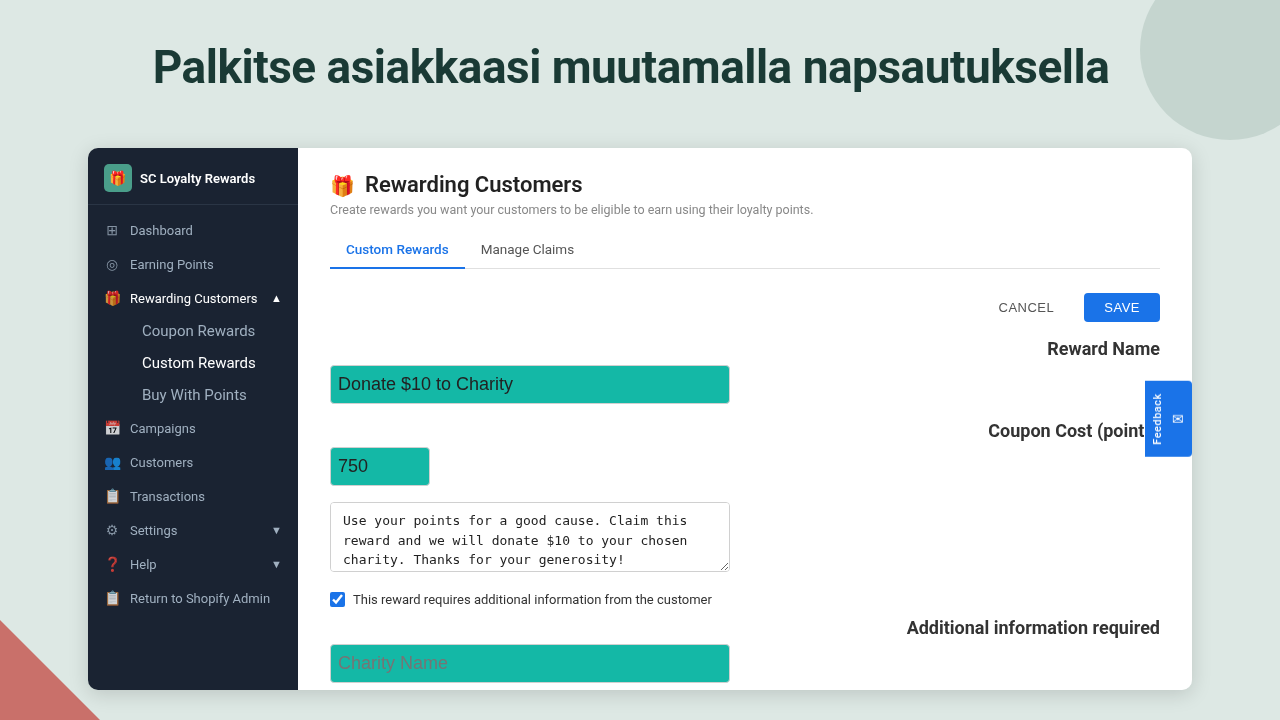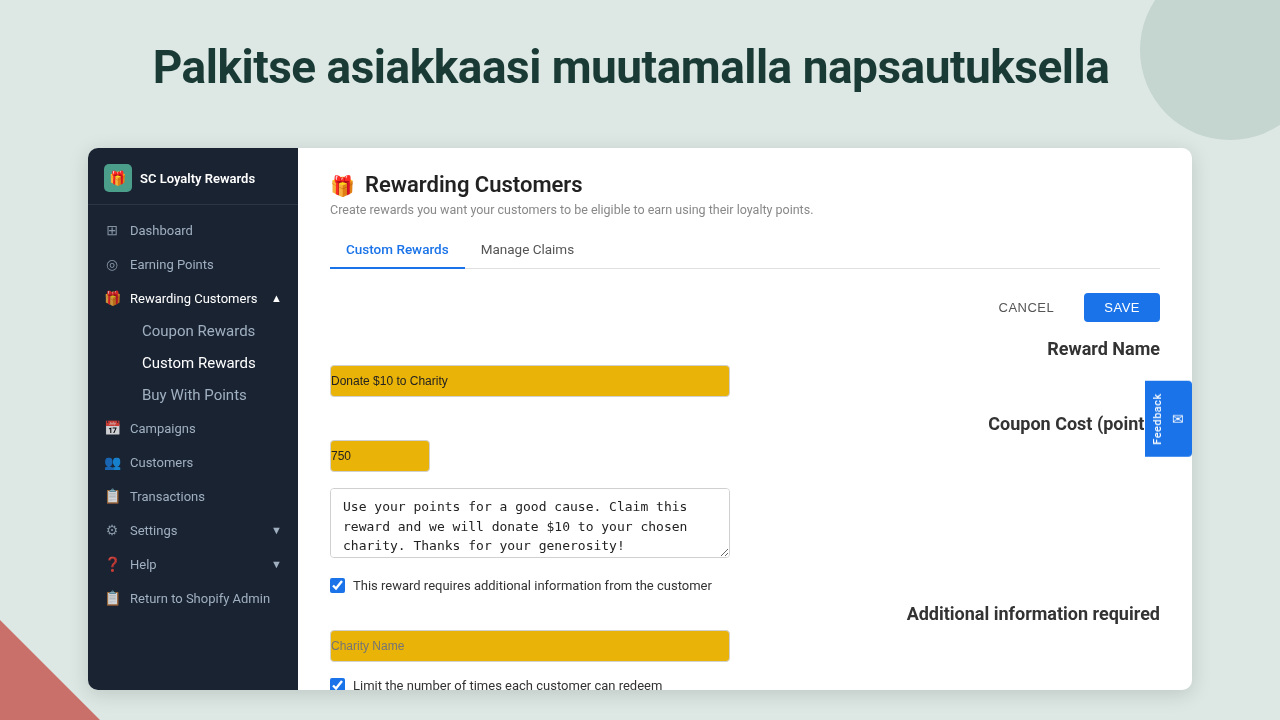--- a/index.html
+++ b/index.html
@@ -196,26 +196,26 @@
       font-size: 18px;
       color: #333;
       font-weight: 700;
       margin-bottom: 6px;
       display: block;
       text-align: right;
     }
     .form-input {
       width: 100%;
       max-width: 400px;
-      padding: 8px 0;
+      padding: 8px 7px;
       border: 1px solid #d0d0d0;
       border-radius: 4px;
-      font-size: 12px;
+      font-size: 18px;
       color: #222;
-      background: #eab308;
+      background: #14b8a6;
       outline: none;
     }
     .form-input.small {
       max-width: 100px;
     }
     .form-textarea {
       width: 100%;
       max-width: 400px;
       padding: 8px 12px;
       border: 1px solid #d0d0d0;

